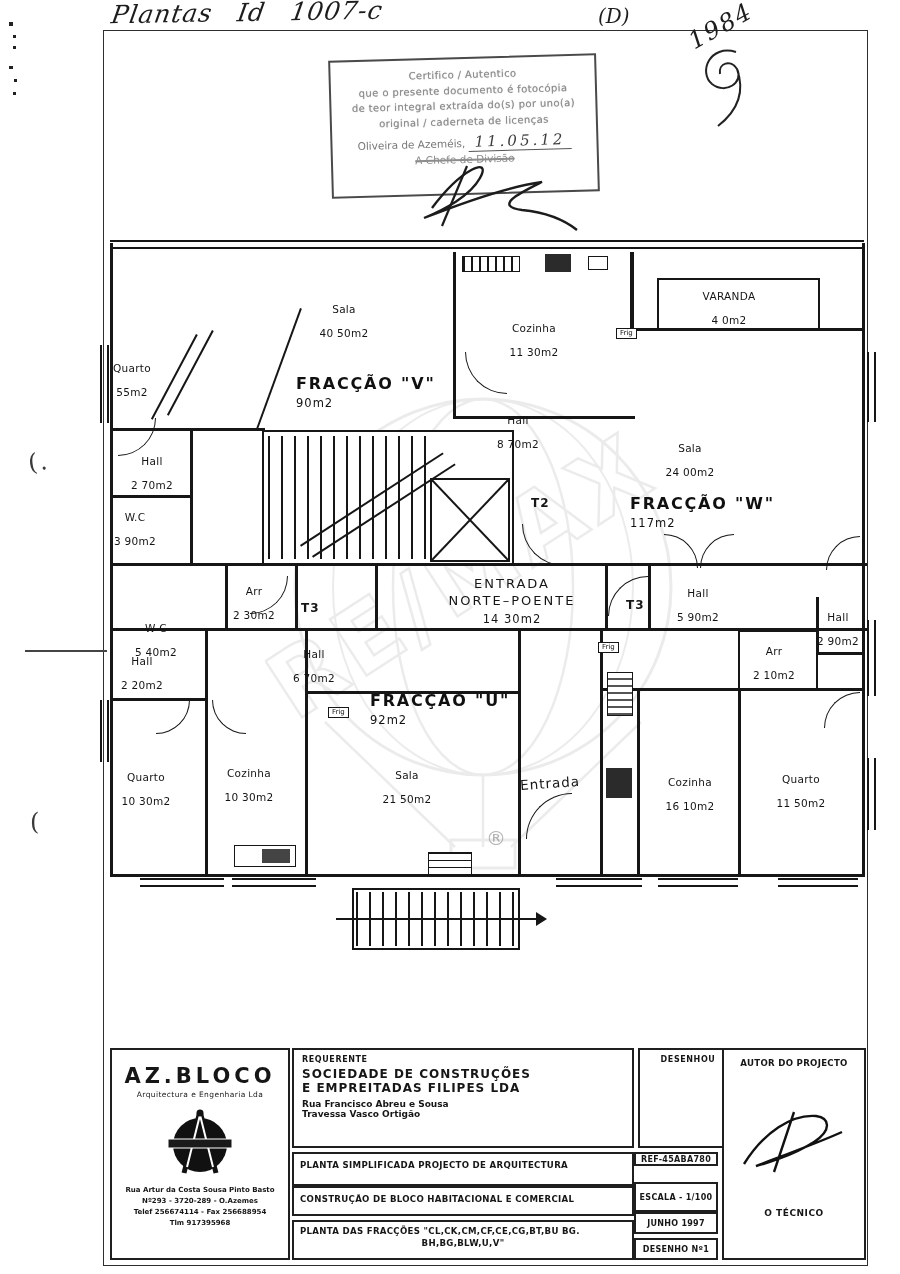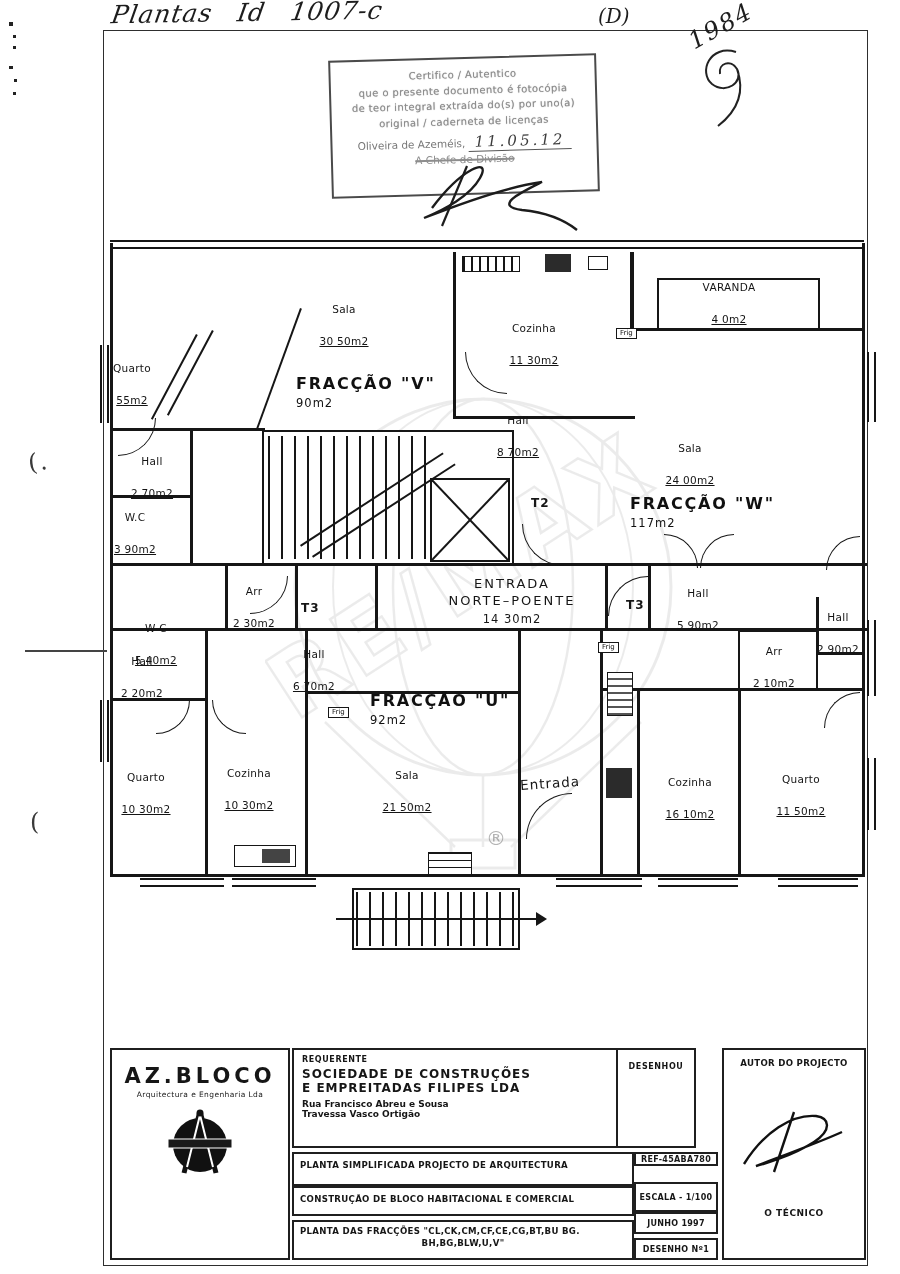--- a/index.html
+++ b/index.html
@@ -19,21 +19,21 @@
   .stamp-date-row{font-size:10.5px;color:#777;margin-top:4px;}
   .stamp-date{font-family:"DejaVu Serif",serif;font-style:italic;font-size:15px;color:#3c3c3c;letter-spacing:3px;border-bottom:1.5px solid #555;padding:0 6px;}
   .stamp-struck{font-size:10.5px;color:#8d8d8d;text-decoration:line-through;text-decoration-thickness:2px;margin-top:2px;}
   
   .w{position:absolute;background:#161616;}
   .win-h{position:absolute;height:5px;border-top:2px solid #161616;border-bottom:2px solid #161616;}
   .win-v{position:absolute;width:5px;border-left:2px solid #161616;border-right:2px solid #161616;}
   .box{position:absolute;border:2px solid #161616;box-sizing:border-box;background:#fff;}
   .hatch-v{background:repeating-linear-gradient(90deg,#161616 0 2px,transparent 2px 13px);}
   .room{position:absolute;text-align:center;font-size:10.5px;letter-spacing:.3px;line-height:1.15;color:#141414;}
-  .room .ar{margin-top:20px;text-decoration:underline;}
+  .room .ar{margin-top:12px;}
   .fraction{position:absolute;font-size:16px;font-weight:600;letter-spacing:1.8px;color:#101010;}
   .fraction .ar{font-size:11.5px;font-weight:400;letter-spacing:1px;margin-top:3px;}
   .tlabel{position:absolute;font-size:12px;font-weight:700;letter-spacing:1px;}
   .frig{position:absolute;font-size:7px;border:1.5px solid #161616;background:#fff;padding:1px 3px;line-height:1;}
   .door{position:absolute;box-sizing:border-box;}
   .diag{position:absolute;background:#161616;transform-origin:top left;}
   #entrance-label{position:absolute;left:432px;top:576px;width:160px;text-align:center;
     font-size:13px;letter-spacing:2px;line-height:1.3;font-weight:500;}
   #entrance-label .ar{font-size:11.5px;letter-spacing:1px;font-weight:400;margin-top:2px;}
   #entrada-script{position:absolute;left:520px;top:775px;font-size:13.5px;letter-spacing:1px;transform:rotate(-4deg);}
@@ -194,27 +194,27 @@
     <div>NORTE–POENTE</div>
     <div class="ar">14 30m2</div>
   </div>
   <div id="entrada-script" class="abs">Entrada</div>
 <div class="room" style="left: 104px; top: 362px; width: 56px;">
       <div>Quarto</div>
       <div class="ar">55m2</div>
     </div>
     <div class="room" style="left: 308px; top: 303px; width: 72px;">
       <div>Sala</div>
-      <div class="ar">30 50m2</div>
+      <div class="ar">40 50m2</div>
     </div>
     <div class="room" style="left: 498px; top: 322px; width: 72px;">
       <div>Cozinha</div>
       <div class="ar">11 30m2</div>
     </div>
-    <div class="room" style="left: 690px; top: 281px; width: 78px;">
+    <div class="room" style="left: 690px; top: 290px; width: 78px;">
       <div>VARANDA</div>
       <div class="ar">4 0m2</div>
     </div>
     <div class="room" style="left: 486px; top: 414px; width: 64px;">
       <div>Hall</div>
       <div class="ar">8 70m2</div>
     </div>
     <div class="room" style="left: 650px; top: 442px; width: 80px;">
       <div>Sala</div>
       <div class="ar">24 00m2</div>
@@ -298,20 +298,26 @@
 <div class="tb" style="left:110px;top:1048px;width:180px;height:212px">
   <div id="az-name">AZ.BLOCO</div>
   <div id="az-sub">Arquitectura e Engenharia Lda</div>
   <svg style="display:block;margin:8px auto 6px auto" width="72" height="72">
     <circle cx="36" cy="38" r="27" fill="#111"></circle>
     <path d="M36,4 L20,66 M36,4 L52,66" stroke="#111" stroke-width="5" fill="none"></path>
     <path d="M36,8 L23,60 M36,8 L49,60" stroke="#fff" stroke-width="2" fill="none"></path>
     <rect x="4" y="32" width="64" height="9" fill="#1a1a1a" stroke="#fff" stroke-width="1"></rect>
     <circle cx="36" cy="6" r="3.5" fill="#111"></circle>
   </svg>
+  <div class="az-addr">
+    <div>Rua Artur da Costa Sousa Pinto Basto</div>
+    <div>Nº293  -  3720-289  -  O.Azemes</div>
+    <div>Telef  256674114  -  Fax 256688954</div>
+    <div>Tlm 917395968</div>
+  </div>
 </div>
 
 <div class="tb" style="left:292px;top:1048px;width:342px;height:100px;padding:5px 8px">
   <div class="tb-label">REQUERENTE</div>
   <div style="font-size:12px;font-weight:700;letter-spacing:1px;margin-top:3px">SOCIEDADE  DE  CONSTRUÇÕES</div>
   <div style="font-size:12px;font-weight:700;letter-spacing:1px">E  EMPREITADAS  FILIPES  LDA</div>
   <div style="font-size:9px;font-weight:700;margin-top:4px">Rua Francisco Abreu e Sousa</div>
   <div style="font-size:9px;font-weight:700">Travessa Vasco Ortigão</div>
 </div>
 <div class="tb" style="left:292px;top:1152px;width:342px;height:34px">
@@ -320,21 +326,21 @@
 <div class="tb" style="left:292px;top:1186px;width:342px;height:30px">
   <div class="row-text">CONSTRUÇÃO DE BLOCO HABITACIONAL E COMERCIAL</div>
 </div>
 <div class="tb" style="left:292px;top:1220px;width:342px;height:40px">
   <div class="row-text" style="padding:4px 6px;text-align:left">
     <span>PLANTA DAS FRACÇÕES  "CL,CK,CM,CF,CE,CG,BT,BU BG.</span>
     <div style="text-align:center">BH,BG,BLW,U,V"</div>
   </div>
 </div>
 
-<div class="tb" style="left:616px;top:1048px;width:80px;height:100px;padding:12px 4px">
+<div class="tb" style="left:638px;top:1048px;width:100px;height:100px;padding:5px 4px">
   <div class="tb-label" style="text-align:center">DESENHOU</div>
 </div>
 <div class="tb center-v" style="left:634px;top:1152px;width:84px;height:14px">
   <div class="side-text">REF-45ABA780</div>
 </div>
 <div class="tb center-v" style="left:634px;top:1182px;width:84px;height:30px">
   <div class="side-text">ESCALA - 1/100</div>
 </div>
 <div class="tb center-v" style="left:634px;top:1212px;width:84px;height:22px">
   <div class="side-text">JUNHO 1997</div>

